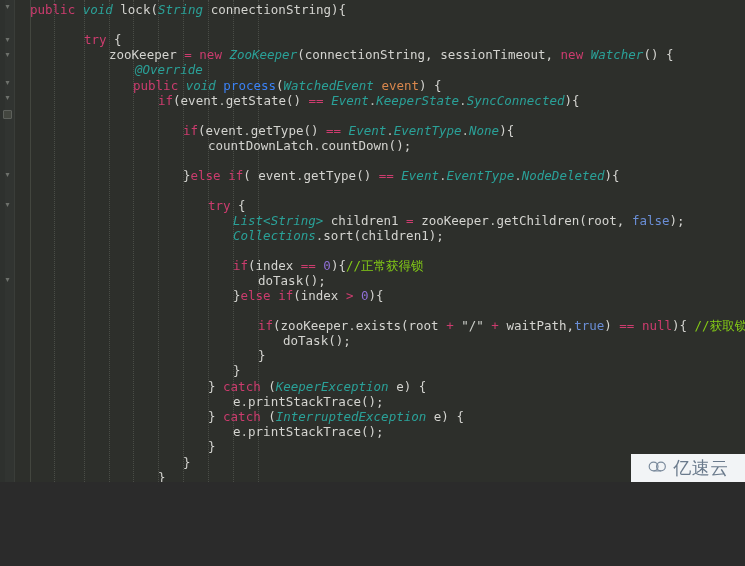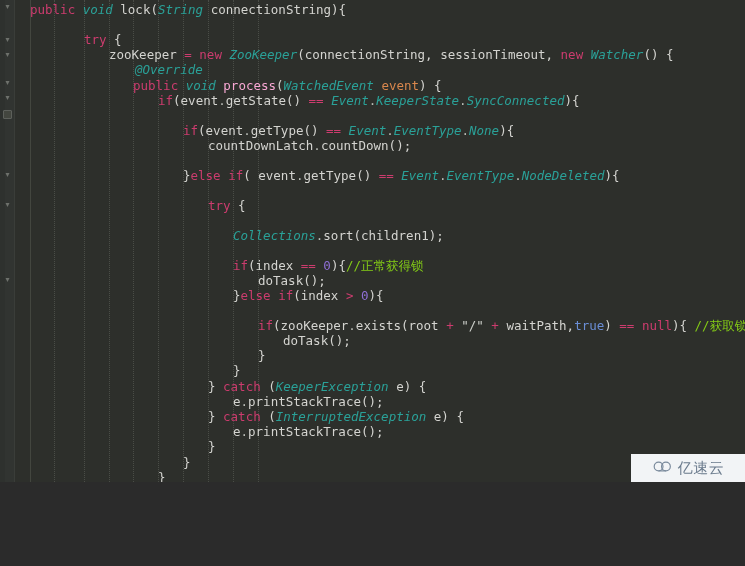--- a/index.html
+++ b/index.html
@@ -83,21 +83,21 @@
     white-space: pre;
     color: #d4d4d0;
     z-index: 1;
     letter-spacing: 0px;
   }
 
   
   .kw    { color: #cc3c6e; }                 
   .kw2   { color: #2aa198; font-style: italic; }
   .anno  { color: #2aa198; font-style: italic; }  
-  .meth  { color: #f9a8d4; }                 
+  .meth  { color: #3b82f6; }                 
   .param { color: #d9874d; }                 
   .num   { color: #8f6fd6; }                 
   .bool  { color: #6a8ed6; }                 
   .op    { color: #cc3c6e; }                 
   .cmt   { color: #84cc16; }                 
   .str   { color: #cfd2cc; }                 
   .pl    { color: #d4d4d0; }                 
   .dot   { color: #b9bcb6; }
 
   
@@ -109,21 +109,21 @@
     height: 28px;
     background: #f2f4f6;
     display: flex;
     align-items: center;
     justify-content: center;
     gap: 4px;
     z-index: 10;
   }
   #watermark .wm-text {
     font-family: "DejaVu Sans", "Liberation Sans", sans-serif;
-    font-size: 15px;
+    font-size: 18px;
     color: #6a7a8c;
     letter-spacing: 0.5px;
   }
   #watermark .wm-icon { display: block; }
 </style>
 </head>
 <body>
 
 <div id="app">
 
@@ -154,20 +154,21 @@
       <div class="line" style="top: 2px; left: 16px;"><span class="kw">public</span><span class="pl"> </span><span class="kw2">void</span><span class="pl"> lock(</span><span class="kw2">String</span><span class="pl"> connectionString){</span></div>
       <div class="line" style="top: 32px; left: 70px;"><span class="kw">try</span><span class="pl"> {</span></div>
       <div class="line" style="top: 47px; left: 95px;"><span class="pl">zooKeeper </span><span class="op">=</span><span class="pl"> </span><span class="kw">new</span><span class="pl"> </span><span class="kw2">ZooKeeper</span><span class="pl">(connectionString, sessionTimeout, </span><span class="kw">new</span><span class="pl"> </span><span class="kw2">Watcher</span><span class="pl">() {</span></div>
       <div class="line" style="top: 62px; left: 121px;"><span class="anno">@Override</span></div>
       <div class="line" style="top: 78px; left: 119px;"><span class="kw">public</span><span class="pl"> </span><span class="kw2">void</span><span class="pl"> </span><span class="meth">process</span><span class="pl">(</span><span class="kw2">WatchedEvent</span><span class="pl"> </span><span class="param">event</span><span class="pl">) {</span></div>
       <div class="line" style="top: 93px; left: 144px;"><span class="kw">if</span><span class="pl">(event</span><span class="dot">.</span><span class="pl">getState() </span><span class="op">==</span><span class="pl"> </span><span class="kw2">Event</span><span class="dot">.</span><span class="kw2">KeeperState</span><span class="dot">.</span><span class="kw2">SyncConnected</span><span class="pl">){</span></div>
       <div class="line" style="top: 123px; left: 169px;"><span class="kw">if</span><span class="pl">(event</span><span class="dot">.</span><span class="pl">getType() </span><span class="op">==</span><span class="pl"> </span><span class="kw2">Event</span><span class="dot">.</span><span class="kw2">EventType</span><span class="dot">.</span><span class="kw2">None</span><span class="pl">){</span></div>
       <div class="line" style="top: 138px; left: 194px;"><span class="pl">countDownLatch</span><span class="dot">.</span><span class="pl">countDown();</span></div>
       <div class="line" style="top: 168px; left: 169px;"><span class="pl">}</span><span class="kw">else</span><span class="pl"> </span><span class="kw">if</span><span class="pl">( event</span><span class="dot">.</span><span class="pl">getType() </span><span class="op">==</span><span class="pl"> </span><span class="kw2">Event</span><span class="dot">.</span><span class="kw2">EventType</span><span class="dot">.</span><span class="kw2">NodeDeleted</span><span class="pl">){</span></div>
       <div class="line" style="top: 198px; left: 194px;"><span class="kw">try</span><span class="pl"> {</span></div>
+      <div class="line" style="top: 213px; left: 219px;"><span class="kw2">List&lt;String&gt;</span><span class="pl"> children1 </span><span class="op">=</span><span class="pl"> zooKeeper</span><span class="dot">.</span><span class="pl">getChildren(root, </span><span class="bool">false</span><span class="pl">);</span></div>
       <div class="line" style="top: 228px; left: 219px;"><span class="kw2">Collections</span><span class="dot">.</span><span class="pl">sort(children1);</span></div>
       <div class="line" style="top: 258px; left: 219px;"><span class="kw">if</span><span class="pl">(index </span><span class="op">==</span><span class="pl"> </span><span class="num">0</span><span class="pl">){</span><span class="cmt">//正常获得锁</span></div>
       <div class="line" style="top: 273px; left: 244px;"><span class="pl">doTask();</span></div>
       <div class="line" style="top: 288px; left: 219px;"><span class="pl">}</span><span class="kw">else</span><span class="pl"> </span><span class="kw">if</span><span class="pl">(index </span><span class="op">&gt;</span><span class="pl"> </span><span class="num">0</span><span class="pl">){</span></div>
       <div class="line" style="top: 318px; left: 244px;"><span class="kw">if</span><span class="pl">(zooKeeper</span><span class="dot">.</span><span class="pl">exists(root </span><span class="op">+</span><span class="pl"> </span><span class="str">"/"</span><span class="pl"> </span><span class="op">+</span><span class="pl"> waitPath,</span><span class="bool">true</span><span class="pl">) </span><span class="op">==</span><span class="pl"> </span><span class="kw">null</span><span class="pl">){ </span><span class="cmt">//获取锁</span></div>
       <div class="line" style="top: 333px; left: 269px;"><span class="pl">doTask();</span></div>
       <div class="line" style="top: 348px; left: 244px;"><span class="pl">}</span></div>
       <div class="line" style="top: 363px; left: 219px;"><span class="pl">}</span></div>
       <div class="line" style="top: 379px; left: 194px;"><span class="pl">} </span><span class="kw">catch</span><span class="pl"> (</span><span class="kw2">KeeperException</span><span class="pl"> e) {</span></div>
       <div class="line" style="top: 394px; left: 219px;"><span class="pl">e</span><span class="dot">.</span><span class="pl">printStackTrace();</span></div>

